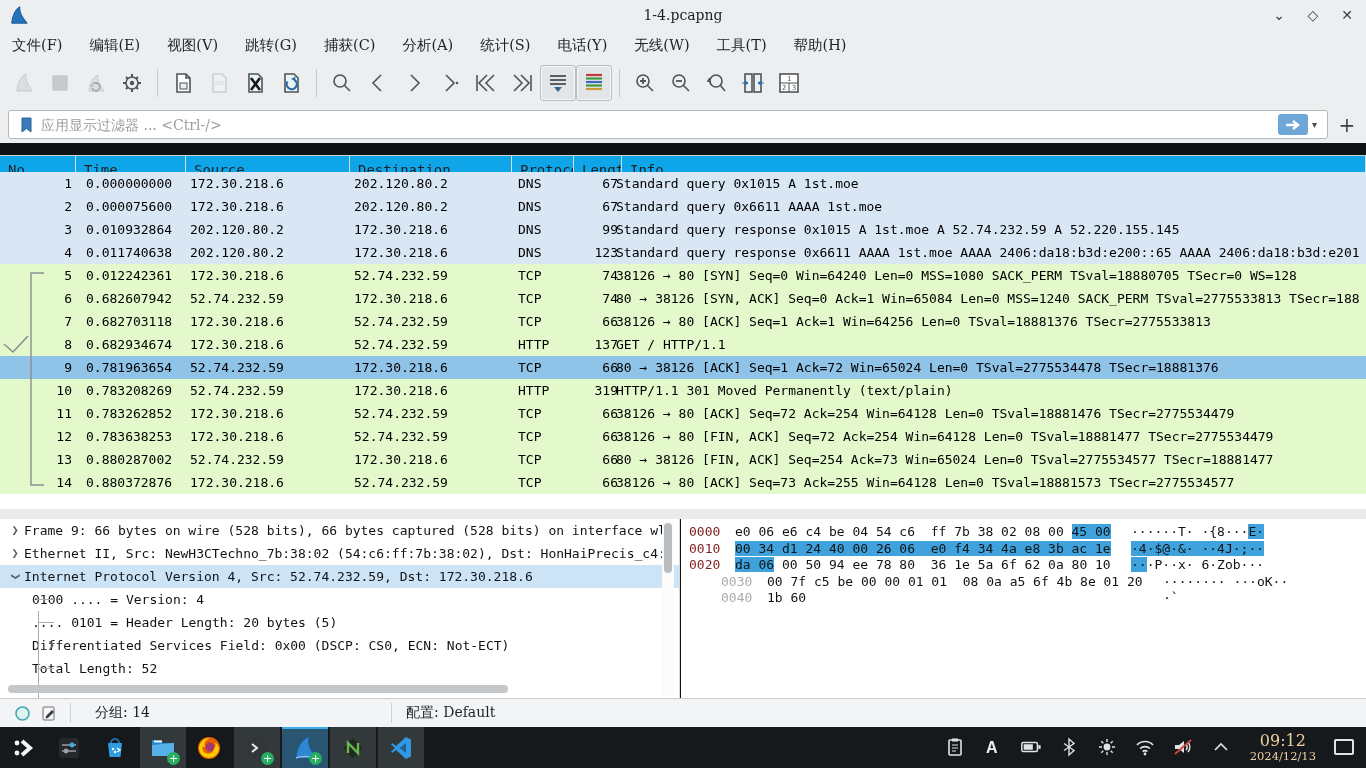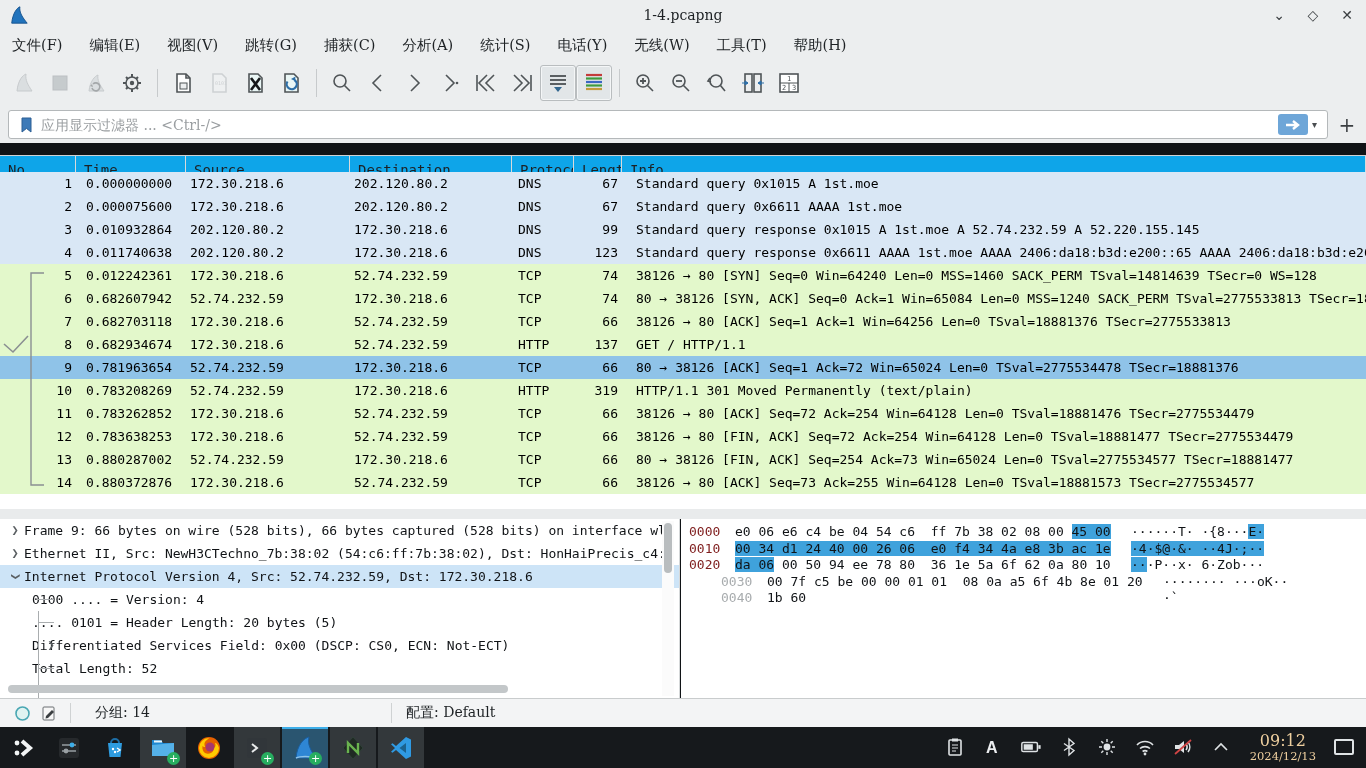--- a/index.html
+++ b/index.html
@@ -55,21 +55,21 @@
   .prow.c-dns { background:#d9e7f5; }
   .prow.c-tcp { background:#e3f8cb; }
   .prow.selected { background:#8fc3e8; }
   .pc { position:absolute; top:0; height:23px; overflow:hidden; }
   .pc.no   { left:0;   width:72px;  text-align:right; }
   .pc.time { left:86px;  width:100px; }
   .pc.src  { left:190px; width:160px; }
   .pc.dst  { left:354px; width:158px; }
   .pc.proto{ left:518px; width:56px; }
   .pc.len  { left:560px; width:58px; text-align:right; }
-  .pc.info { left:636px; right:0; }
+  .pc.info { left:616px; right:0; }
   #conv-bracket { position:absolute; left:0; top:0; pointer-events:none; }
 
   #list-gap { position:absolute; left:0; top:494px; width:1366px; height:25px; background:#ffffff; }
   #splitter-h { position:absolute; left:0; top:509px; width:1366px; height:10px; background:#e9ebec; cursor:row-resize; }
 
   
   #detail-pane { position:absolute; left:0; top:519px; width:680px; height:179px; background:#ffffff;
     border-right:1px solid #d5d8d9; overflow:hidden; font-size:13px; }
   .dline { position:relative; height:23px; line-height:23px; white-space:nowrap; color:#101316; padding-left:24px; }
   .dline.lvl1 { padding-left:32px; }
@@ -373,21 +373,21 @@
         <div class="pc len">123</div>
         <div class="pc info">Standard query response 0x6611 AAAA 1st.moe AAAA 2406:da18:b3d:e200::65 AAAA 2406:da18:b3d:e201</div>
       </div>
       <div class="prow c-tcp">
         <div class="pc no">5</div>
         <div class="pc time">0.012242361</div>
         <div class="pc src">172.30.218.6</div>
         <div class="pc dst">52.74.232.59</div>
         <div class="pc proto">TCP</div>
         <div class="pc len">74</div>
-        <div class="pc info">38126 → 80 [SYN] Seq=0 Win=64240 Len=0 MSS=1460 SACK_PERM TSval=14814639 TSecr=0 WS=128</div>
+        <div class="pc info">38126 → 80 [SYN] Seq=0 Win=64240 Len=0 MSS=1080 SACK_PERM TSval=18880705 TSecr=0 WS=128</div>
       </div>
       <div class="prow c-tcp">
         <div class="pc no">6</div>
         <div class="pc time">0.682607942</div>
         <div class="pc src">52.74.232.59</div>
         <div class="pc dst">172.30.218.6</div>
         <div class="pc proto">TCP</div>
         <div class="pc len">74</div>
         <div class="pc info">80 → 38126 [SYN, ACK] Seq=0 Ack=1 Win=65084 Len=0 MSS=1240 SACK_PERM TSval=2775533813 TSecr=188</div>
       </div>

